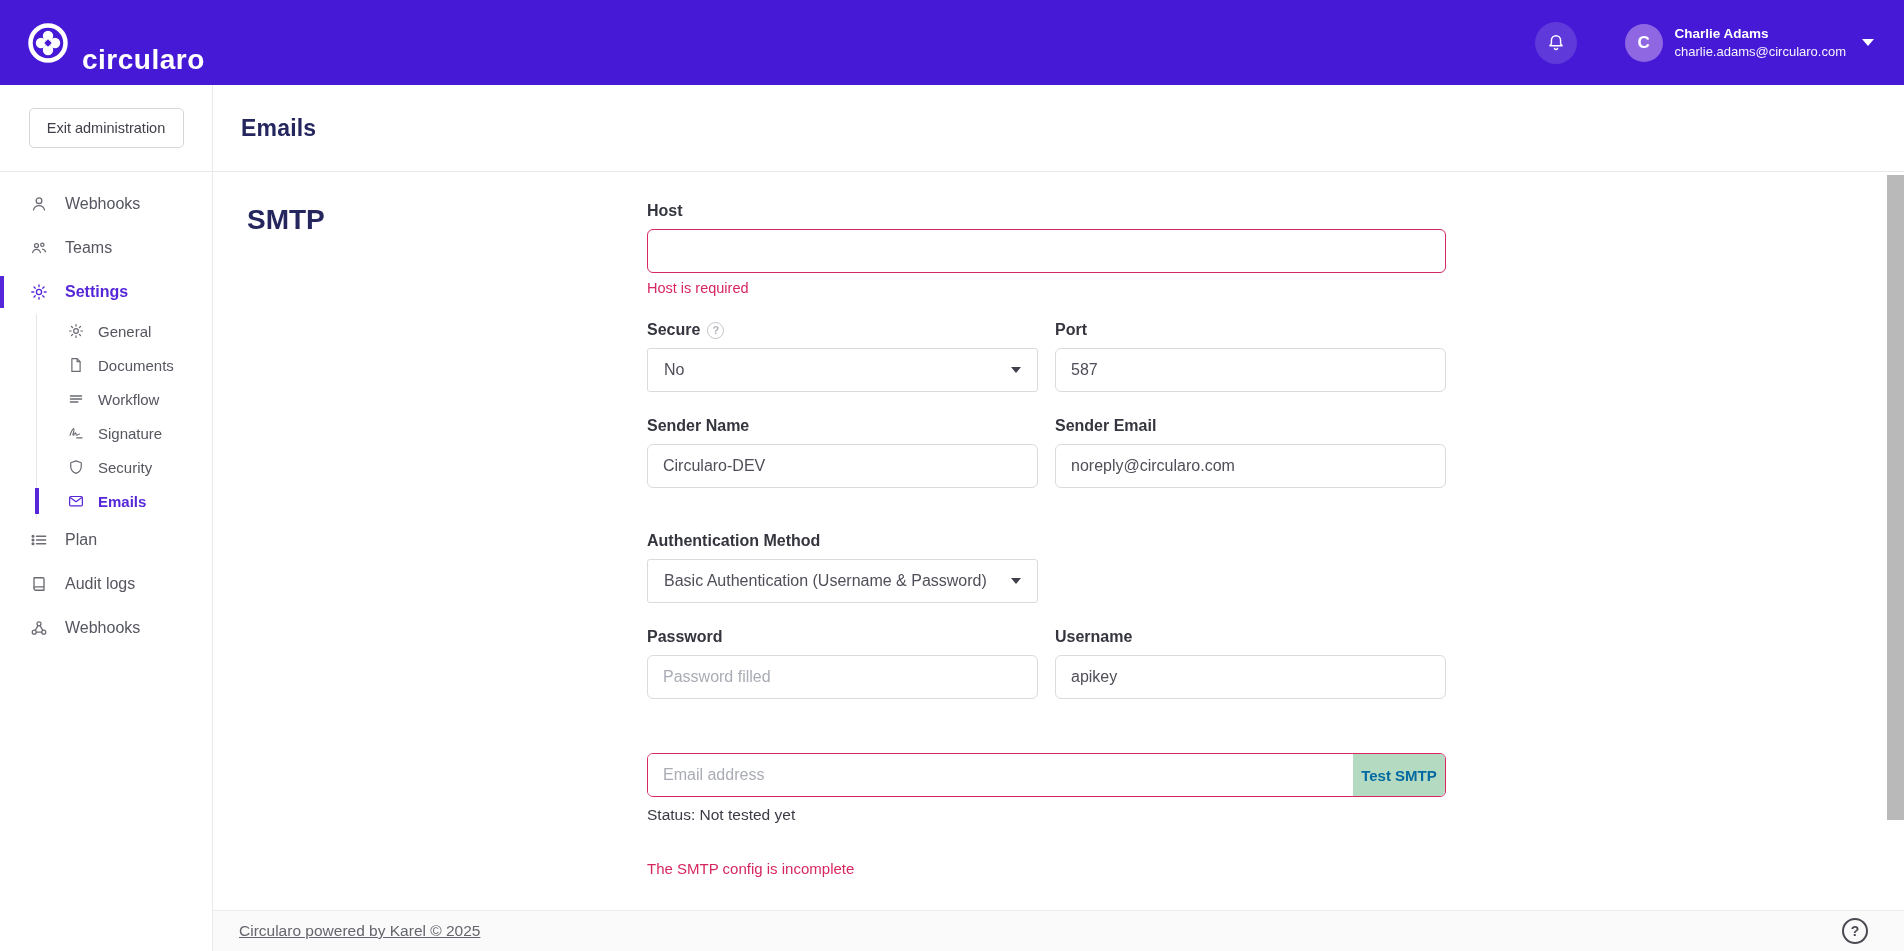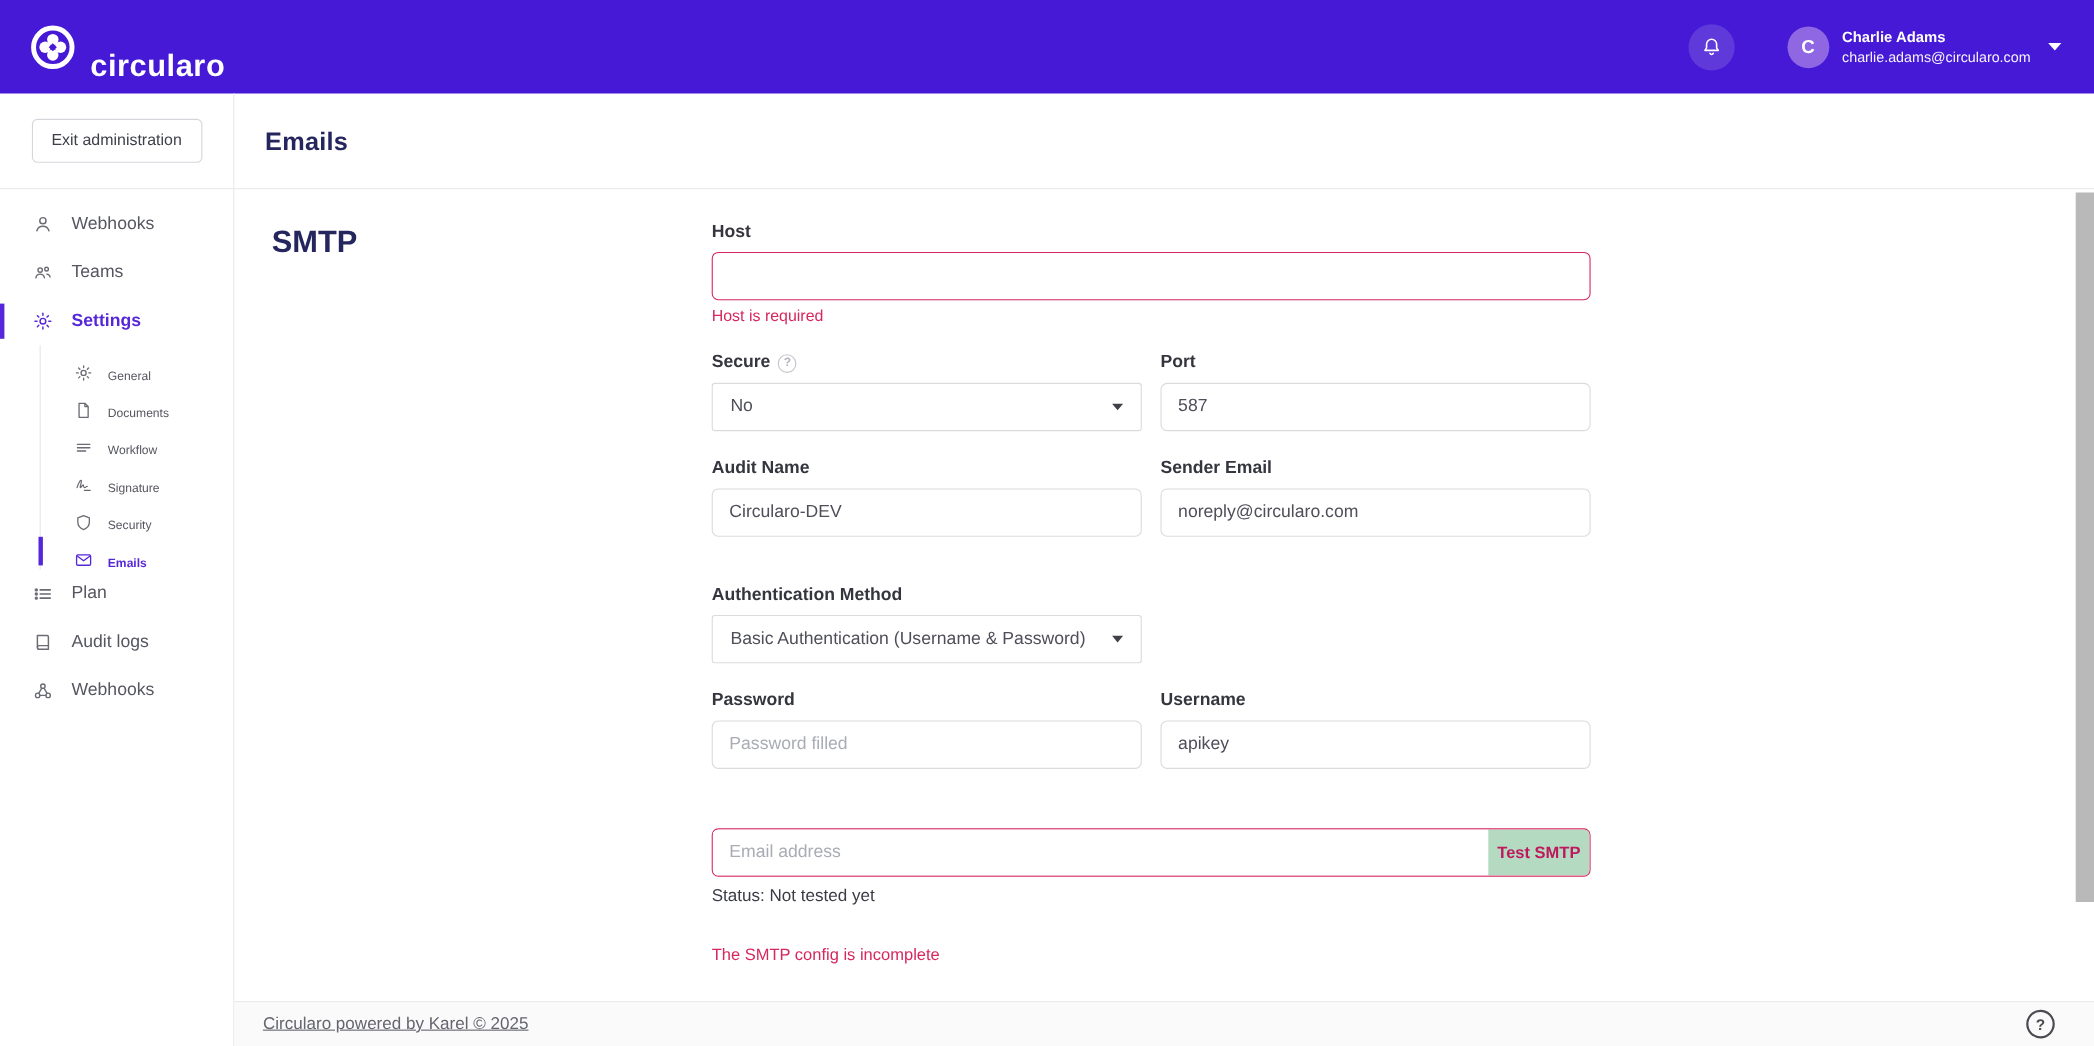--- a/index.html
+++ b/index.html
@@ -25,21 +25,21 @@
   .sidebar-top { height:87px; border-bottom:1px solid #e8e8ea; display:flex; align-items:center; justify-content:center; }
   .exit-btn { width:155px; height:40px; border:1px solid #d4d6da; border-radius:5px; background:#fff; font-family:inherit; font-size:14.5px; color:#3f4049; cursor:pointer; }
 
   .nav { padding-top:10px; }
   .nav-item { position:relative; height:44px; display:flex; align-items:center; padding-left:28px; font-size:16px; color:#55565f; cursor:pointer; }
   .nav-item .nav-ic { width:22px; height:22px; margin-right:15px; color:#6a6b73; display:flex; align-items:center; justify-content:center; }
   .nav-item.active { color:#5627d8; font-weight:700; }
   .nav-item.active .nav-ic { color:#5627d8; }
   .ind-bar { position:absolute; left:0; top:6px; width:4px; height:32px; background:#5627d8; }
   .subnav { position:relative; margin-left:36px; border-left:1px solid #e5e5ea; }
-  .sub-item { position:relative; height:34px; display:flex; align-items:flex-end; padding-left:29px; font-size:11px; color:#55565f; cursor:pointer; }
+  .sub-item { position:relative; height:34px; display:flex; align-items:center; padding-left:29px; font-size:15px; color:#55565f; cursor:pointer; }
   .sub-item .nav-ic { width:19px; height:19px; margin-right:13px; color:#6a6b73; display:flex; align-items:center; justify-content:center; }
   .sub-item.active { color:#5627d8; font-weight:700; }
   .sub-item.active .nav-ic { color:#5627d8; }
   .sub-ind { position:absolute; left:-2.5px; top:4px; width:4px; height:26px; background:#5627d8; }
 
   
   .main { flex:1; display:flex; flex-direction:column; position:relative; }
   .title-strip { height:87px; border-bottom:1px solid #e8e8ea; display:flex; align-items:center; padding-left:28px; }
   .page-title { font-size:23px; font-weight:800; color:#26265f; letter-spacing:.2px; }
 
@@ -67,21 +67,21 @@
   .enabled-row { display:flex; justify-content:space-between; align-items:flex-start; margin-bottom:36px; }
   .toggle { width:46px; height:25px; border-radius:13px; background:#2cb673; position:relative; cursor:pointer; flex:0 0 auto; margin-top:2px; }
   .toggle .knob { position:absolute; right:2px; top:2px; width:21px; height:21px; border-radius:50%; background:#fff; }
   .toggle .chk { position:absolute; left:7px; top:3px; color:#fff; font-size:13px; font-weight:700; }
 
   .help-q { width:17px; height:17px; border-radius:50%; border:1.5px solid #c3c5cb; color:#b2b4bb; font-size:11px; font-weight:700; display:inline-flex; align-items:center; justify-content:center; }
 
   .test-wrap { border:1.5px solid #d6275f; border-radius:6px; height:44px; display:flex; overflow:hidden; }
   .test-input { flex:1; border:none; outline:none; padding:0 15px; font-family:inherit; font-size:16px; color:#4e4f58; }
   .test-input::placeholder { color:#a9acb4; }
-  .test-btn { flex:0 0 92px; background:#b4dac2; color:#be185d; font-family:inherit; font-size:15px; font-weight:700; border:none; cursor:pointer; }
+  .test-btn { flex:0 0 92px; background:#b4dac2; color:#0369a1; font-family:inherit; font-size:15px; font-weight:700; border:none; cursor:pointer; }
   .status-line { margin-top:9px; font-size:15.5px; font-weight:500; color:#3a3b44; }
   .config-err { margin-top:36px; font-size:15px; color:#d6275f; }
 
   
   .footer { height:41px; background:#fafafa; border-top:1px solid #ebebeb; display:flex; align-items:center; padding:0 36px 0 26px; }
   .footer-text { font-size:15.5px; color:#64656d;text-decoration:underline; }
   .footer-spacer { flex:1; }
   .help-circle { width:26px; height:26px; border-radius:50%; border:2px solid #4a4b52; color:#4a4b52; font-size:14px; font-weight:700; display:flex; align-items:center; justify-content:center; cursor:pointer; }
 
   
@@ -290,21 +290,21 @@
               </div>
             </div>
             <div>
               <div class="f-label">Port</div>
               <input class="t-input" value="587" style="">
             </div>
           </div>
 
           <div class="row-2 mb-xl">
             <div>
-              <div class="f-label">Audit Name</div>
+              <div class="f-label">Sender Name</div>
               <input class="t-input" value="Circularo-DEV" style="">
             </div>
             <div>
               <div class="f-label">Sender Email</div>
               <input class="t-input" value="noreply@circularo.com" style="">
             </div>
           </div>
 
           <div class="row-2 mb-md">
             <div>

